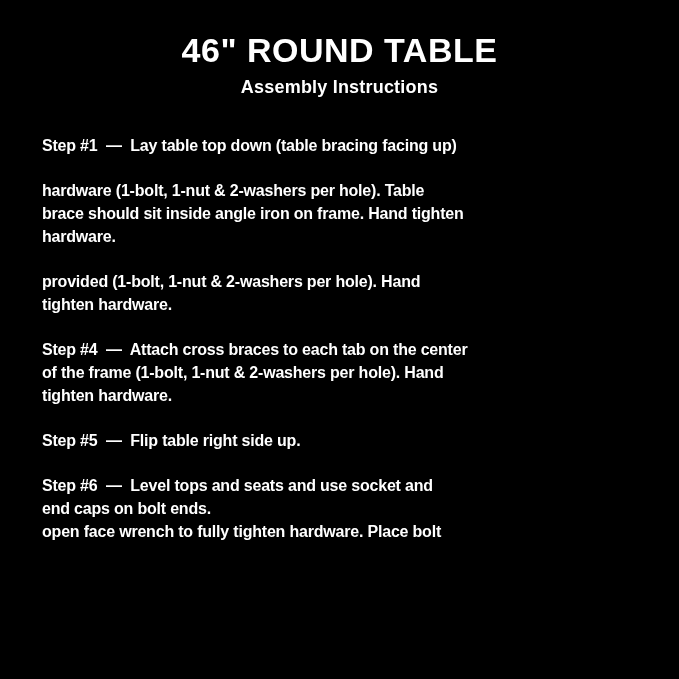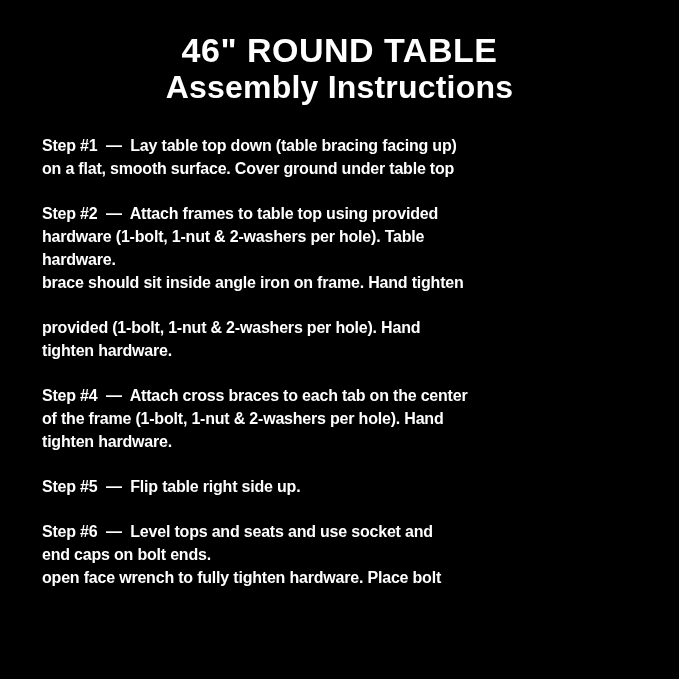--- a/index.html
+++ b/index.html
@@ -21,21 +21,21 @@
   .header {
     text-align: center;
     padding-top: 30px;
   }
   .title {
     font-size: 34px;
     line-height: 40px;
     letter-spacing: 0.5px;
   }
   .subtitle {
-    font-size: 32px;
+    font-size: 18px;
     line-height: 34px;
     letter-spacing: 0.2px;
   }
   .instructions {
     padding: 30px 30px 0 42px;
   }
   .step {
     margin: 0 0 22px 0;
   }
   .line {
@@ -52,28 +52,26 @@
 
   <div class="header">
     <div class="title">46" ROUND TABLE</div>
     <div class="subtitle">Assembly Instructions</div>
   </div>
 
   <div class="instructions">
 
     <div class="step">
       <div class="line">Step #1  —  Lay table top down (table bracing facing up)</div>
-      <div class="line">on a flat, smooth surface. Cover ground under table top</div>
     </div>
 
     <div class="step">
-      <div class="line">Step #2  —  Attach frames to table top using provided</div>
       <div class="line">hardware (1-bolt, 1-nut &amp; 2-washers per hole). Table</div>
+      <div class="line">brace should sit inside angle iron on frame. Hand tighten</div>
       <div class="line">hardware.</div>
-      <div class="line">brace should sit inside angle iron on frame. Hand tighten</div>
     </div>
 
     <div class="step">
       <div class="line">provided (1-bolt, 1-nut &amp; 2-washers per hole). Hand</div>
       <div class="line">tighten hardware.</div>
     </div>
 
     <div class="step">
       <div class="line">Step #4  —  Attach cross braces to each tab on the center</div>
       <div class="line">of the frame (1-bolt, 1-nut &amp; 2-washers per hole). Hand</div>

